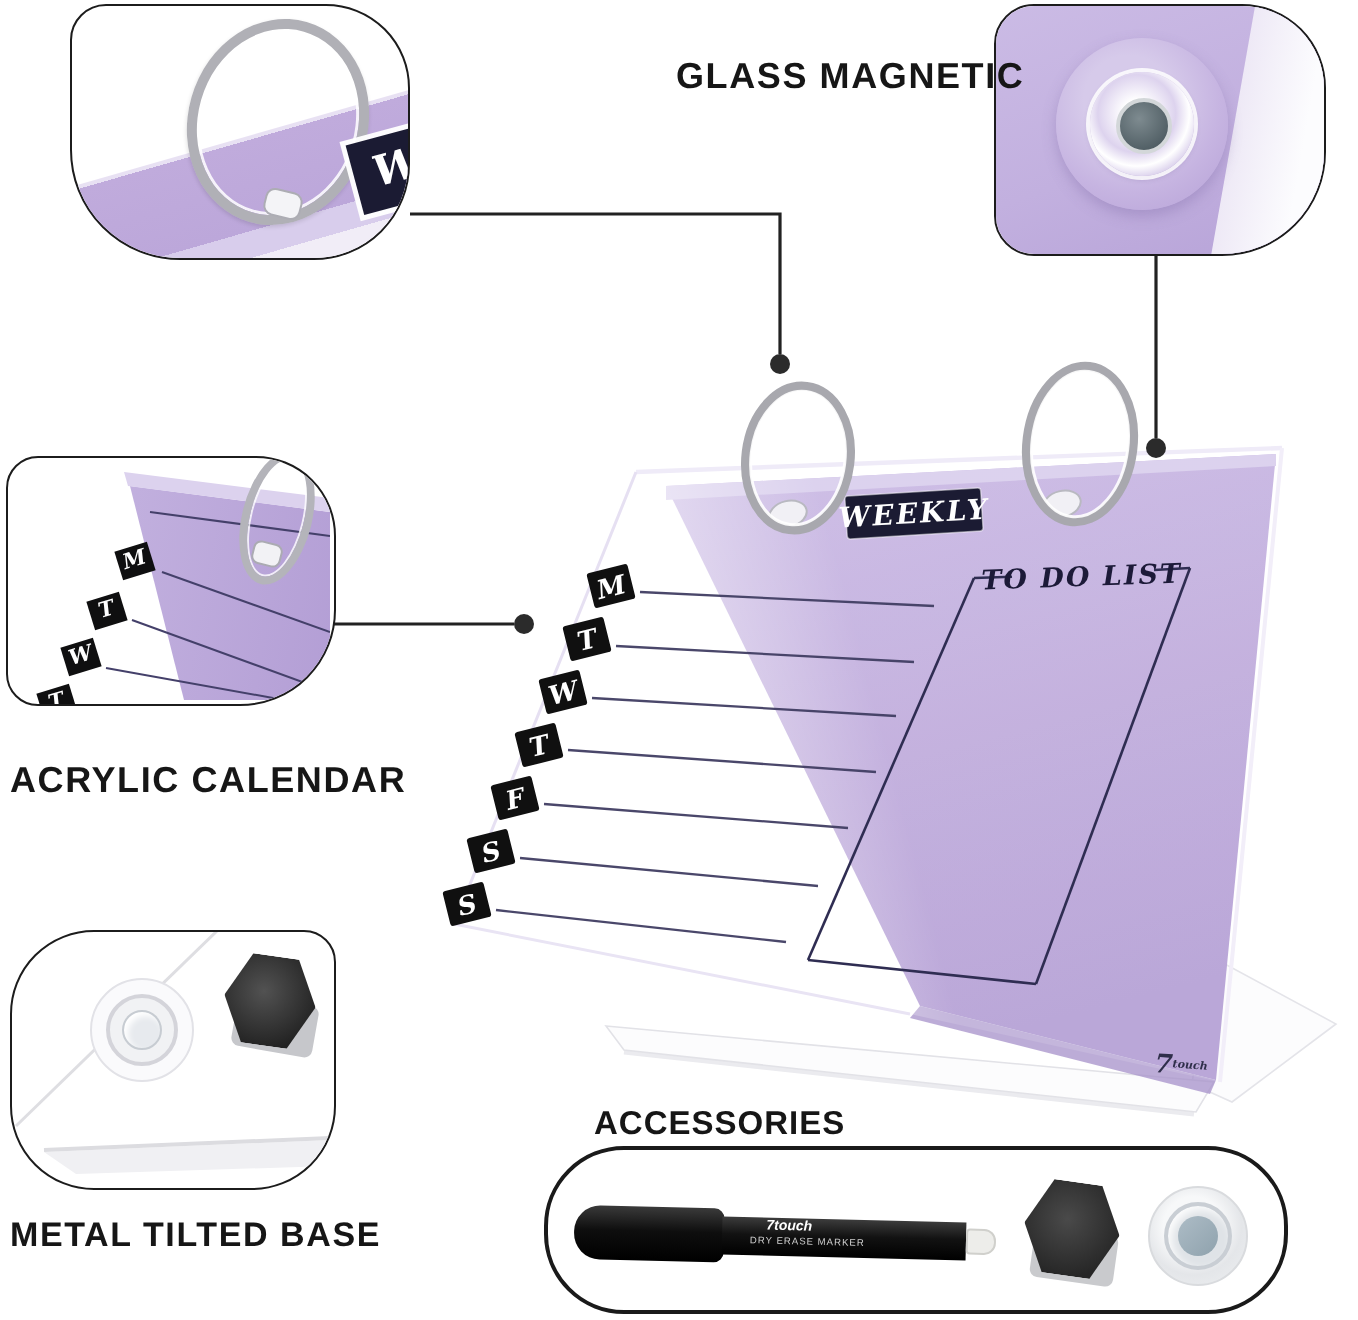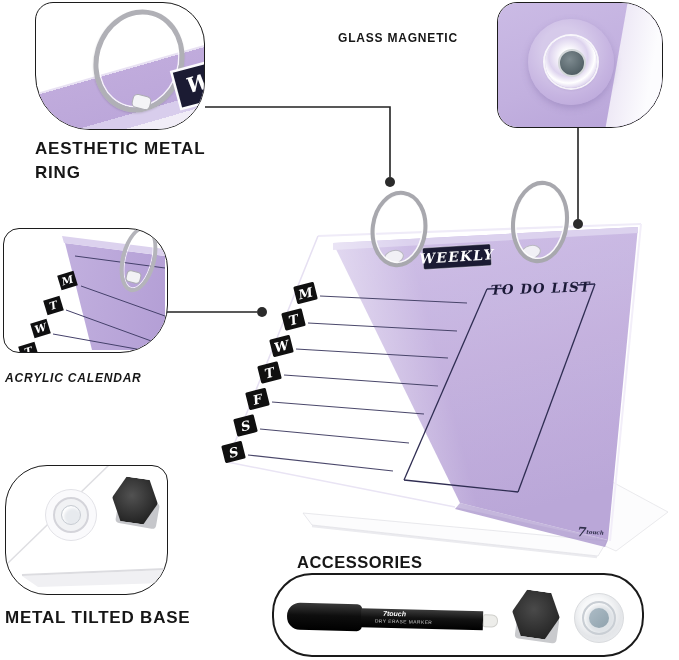--- a/index.html
+++ b/index.html
@@ -1,20 +1,20 @@
 <!DOCTYPE html>
 <html><head>
 <meta charset="utf-8">
 <style>
   html,body{margin:0;padding:0;background:#fff;}
   #canvas{position:relative;width:679px;height:660px;background:#fff;overflow:hidden;
           font-family:"Liberation Sans",sans-serif;}
   .stage{position:absolute;left:0;top:0;width:679px;height:660px;}
   .inset{position:absolute;border:1.7px solid #1c1c1c;background:#fff;overflow:hidden;box-sizing:border-box;}
-  .callout-label{position:absolute;font-weight:bold;color:#161616;font-size:12px;letter-spacing:.8px;line-height:24px;}
+  .callout-label{position:absolute;font-weight:bold;color:#161616;font-size:18px;letter-spacing:.8px;line-height:24px;}
   .callout-label .ln{white-space:nowrap;}
   .serif-it{font-family:"DejaVu Serif",serif;font-style:italic;font-weight:bold;}
   
   .i1-band{position:absolute;left:-20px;top:96px;width:290px;height:160px;transform:rotate(-16deg);transform-origin:0 0;
     background:linear-gradient(180deg,#E8E1F3 0,#E8E1F3 2px,#C0ABDC 2px,#BCA7DA 46px,#D8CDEC 46px,#D8CDEC 59px,#F1EDF7 59px);}
   .i1-ring{position:absolute;left:58px;top:6px;width:80px;height:94px;border:5px solid #B0B0B6;border-radius:50%;
     transform:rotate(16deg);box-shadow:inset 0 0 0 1.5px rgba(255,255,255,.85),0 1px 2px rgba(0,0,0,.12);}
   .i1-clip{position:absolute;left:96px;top:92px;width:17px;height:12px;background:#F4F4F7;border:1.2px solid #ADADB4;
     border-radius:5px;transform:rotate(14deg);}
   .i1-badge{position:absolute;left:140px;top:58px;width:76px;height:36px;background:#1B1B33;transform:rotate(-15deg);
@@ -201,24 +201,20 @@
       <circle cx="262" cy="312" r="5"></circle>
     </g>
   </svg>
 
   <div class="inset" style="left:35px;top:2px;width:170px;height:128px;border-radius:18px 42px 48px 55px;">
     <div class="i1-band"></div>
     <div class="i1-ring"></div>
     <div class="i1-clip"></div>
     <div class="i1-badge serif-it">W</div>
   </div>
-  <div class="callout-label" style="left:35px;top:137px;font-size:17px;">
-    <div class="ln">AESTHETIC METAL</div>
-    <div class="ln">RING</div>
-  </div>
 
   <div class="inset" style="left:497px;top:2px;width:166px;height:126px;border-radius:20px 42px 52px 20px;">
     <div class="i2-bg"></div>
     <div class="i2-wedge"></div>
     <div class="i2-dome"></div>
     <div class="i2-glass"></div>
     <div class="i2-core"></div>
   </div>
   <div class="callout-label" style="left:338px;top:26px;">
     <div class="ln">GLASS MAGNETIC</div>
@@ -235,21 +231,21 @@
         <line x1="49" y1="105" x2="138" y2="121"></line>
       </g>
     </svg>
     <div class="i3-ring"></div>
     <div class="i3-clip"></div>
     <div class="day-tab serif-it" style="left:55px;top:44px;">M</div>
     <div class="day-tab serif-it" style="left:41px;top:69px;">T</div>
     <div class="day-tab serif-it" style="left:28px;top:92px;">W</div>
     <div class="day-tab serif-it" style="left:16px;top:115px;">T</div>
   </div>
-  <div class="callout-label" style="left:5px;top:366px;font-style:italic;">
+  <div class="callout-label" style="left:5px;top:378px;">
     <div class="ln">ACRYLIC CALENDAR</div>
   </div>
 
   <div class="inset" style="left:5px;top:465px;width:163px;height:130px;border-radius:42px 16px 42px 42px;">
     <svg style="position:absolute;inset:0;" width="159" height="126" viewBox="0 0 159 126">
       <polygon points="16,110 159,104 159,117 32,121" fill="#F0F0F3"></polygon>
       <line x1="2" y1="97" x2="104" y2="-2" stroke="#DEDEE2" stroke-width="1.5"></line>
       <line x1="16" y1="109" x2="159" y2="103" stroke="#DCDCE0" stroke-width="2"></line>
     </svg>
     <div class="i4-glass-outer"></div>

